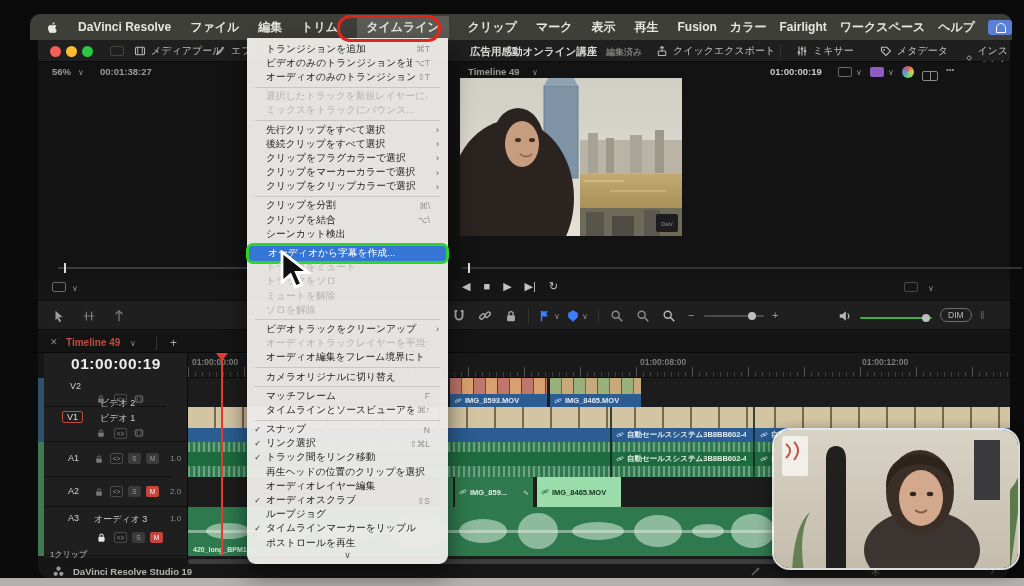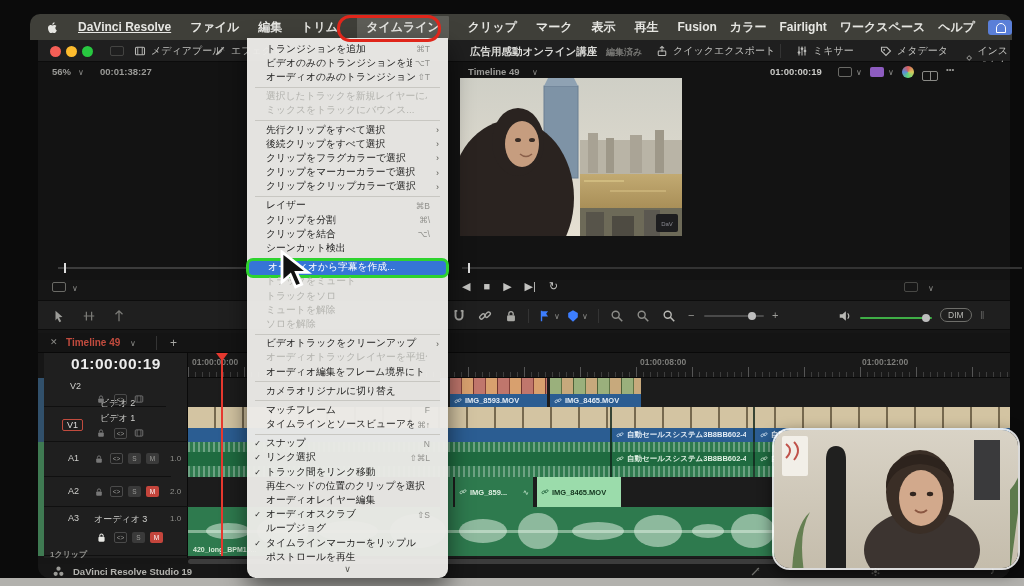--- a/index.html
+++ b/index.html
@@ -5,21 +5,21 @@
   html,body{margin:0;padding:0;background:#0b0b0b;}
   *{box-sizing:border-box;font-family:"Liberation Sans","DejaVu Sans",sans-serif;}
   #stage{position:relative;width:1024px;height:586px;overflow:hidden;background:#0b0b0b;}
   .abs{position:absolute;}
   .txt{white-space:nowrap;font-weight:bold;}
   svg.ic{display:inline-block;vertical-align:middle;}
   
   #menubar{left:30px;top:14px;width:982px;height:26px;background:#3f3f39;border-radius:10px 10px 0 0;
     display:flex;align-items:center;color:#e6e6e2;font-size:12px;padding:0 14px 0 16px;}
   #menubar .mitem{margin-right:19px;cursor:default;}
-  #menubar .bold{font-weight:bold;text-decoration:underline;}
+  #menubar .bold{font-weight:bold;}
   #mb-right{margin-left:auto;display:flex;align-items:center;gap:13px;}
   #mb-timeline{background:#5d5d57;border-radius:1px;padding:3px 9px;position:relative;}
   #ann-red{left:337px;top:15px;width:104px;height:27px;border:3px solid var(--ann_red);border-radius:13px;z-index:55;pointer-events:none;}
   .share-ic{width:24px;height:15px;background:var(--menubar_share_blue);border-radius:3px;position:relative;}
   .share-ic:after{content:"";position:absolute;left:8px;top:3px;width:8px;height:8px;border:1.5px solid #fff;border-radius:50% 50% 0 0;}
   
   #appwin{left:38px;top:40px;width:972px;height:538px;background:#161616;border-radius:0 0 12px 12px;}
   #toolbar{left:38px;top:40px;width:972px;height:22px;background:#1f1f1f;border-bottom:1px solid #0c0c0c;color:#c9c9c6;font-size:10px;}
   .tl-dot{width:11px;height:11px;border-radius:50%;display:inline-block;}
   .tbtn{display:flex;align-items:center;gap:5px;color:#c2c2bf;font-size:10px;}
@@ -47,21 +47,21 @@
   #timecode-big{left:48px;top:355px;width:136px;height:20px;color:#ececec;font-size:15.5px;font-weight:bold;text-align:center;letter-spacing:.5px;}
   #ruler{left:188px;top:353px;width:822px;height:25px;background:#191919;border-bottom:1px solid #0a0a0a;}
   #ruler .ticks1{position:absolute;left:0;bottom:0;width:100%;height:5px;background:repeating-linear-gradient(90deg,#3d3d3d 0 1px,transparent 1px 7px);}
   #ruler .ticks2{position:absolute;left:0;bottom:0;width:100%;height:10px;background:repeating-linear-gradient(90deg,#555 0 1px,transparent 1px 56px);}
   .rlabel{position:absolute;top:4px;color:#7d7d7a;font-size:8.5px;}
   .thname{color:#cfcfcc;font-size:9px;}
   .thsmall{color:#8f8f8b;font-size:8px;}
   .ctl{display:inline-flex;align-items:center;justify-content:center;width:13px;height:11px;border-radius:2px;background:#3a3a3a;color:#9b9b98;font-size:6.5px;margin-right:4px;}
   .ctl.red{background:var(--mute_red);color:#fff;}
   .ctl.ghost{background:transparent;border:1px solid #4a4a4a;}
-  .v1box{border:1px solid var(--tab_red);border-radius:2px;padding:0 4px;color:#dedede;font-size:9px;margin-top:8px;}
+  .v1box{border:1px solid var(--tab_red);border-radius:2px;padding:0 4px;color:#dedede;font-size:9px;}
   
   .clip{position:absolute;overflow:hidden;}
   .thumbs-beige{background:repeating-linear-gradient(90deg,#d3c4a2 0 26px,#76694f 26px 28px);}
   .thumbs-pink{background:repeating-linear-gradient(90deg,#c0766c 0 11px,#823f38 11px 12px,#d8a06e 12px 23px,#6e342e 23px 24px);}
   .thumbs-green{background:repeating-linear-gradient(90deg,#9ab07c 0 11px,#5e7445 11px 12px,#c7a97c 12px 23px,#4e6138 23px 24px);}
   .lblband-blue{background:var(--clip_label_blue);color:#e3ecf5;font-size:7.5px;display:flex;align-items:center;gap:3px;padding:0 4px;}
   .lblband-green{background:var(--clip_label_green);color:#dff0e2;font-size:7.5px;display:flex;align-items:center;gap:3px;padding:0 4px;}
   .wavetex{background:repeating-linear-gradient(90deg,rgba(255,255,255,.30) 0 2px,rgba(255,255,255,0) 2px 5px);}
   .cutline{position:absolute;top:0;width:2px;height:100%;background:#10251a;opacity:.8;}
   #playhead-line{width:1.5px;background:var(--playhead_red);z-index:25;}
@@ -679,26 +679,20 @@
         </div>
         <div class="mi has-sub">
           <span class="chk"></span>
           <span class="lbl">クリップをクリップカラーで選択</span>
           <span class="sc"></span>
           <span class="sub">›</span>
         </div>
         <div class="msep"></div>
         <div class="mi">
           <span class="chk"></span>
-          <span class="lbl">レイザー</span>
-          <span class="sc">⌘B</span>
-          <span class="sub"></span>
-        </div>
-        <div class="mi">
-          <span class="chk"></span>
           <span class="lbl">クリップを分割</span>
           <span class="sc">⌘\</span>
           <span class="sub"></span>
         </div>
         <div class="mi">
           <span class="chk"></span>
           <span class="lbl">クリップを結合</span>
           <span class="sc">⌥\</span>
           <span class="sub"></span>
         </div>

